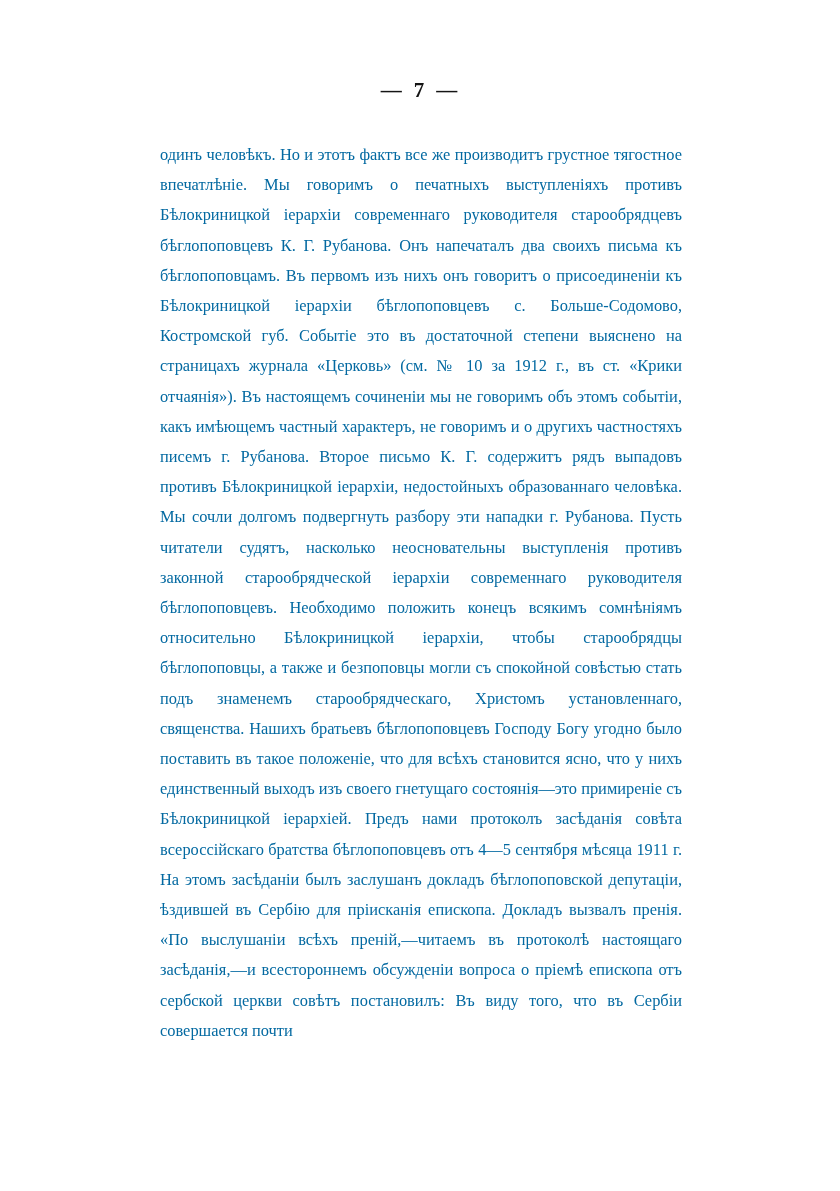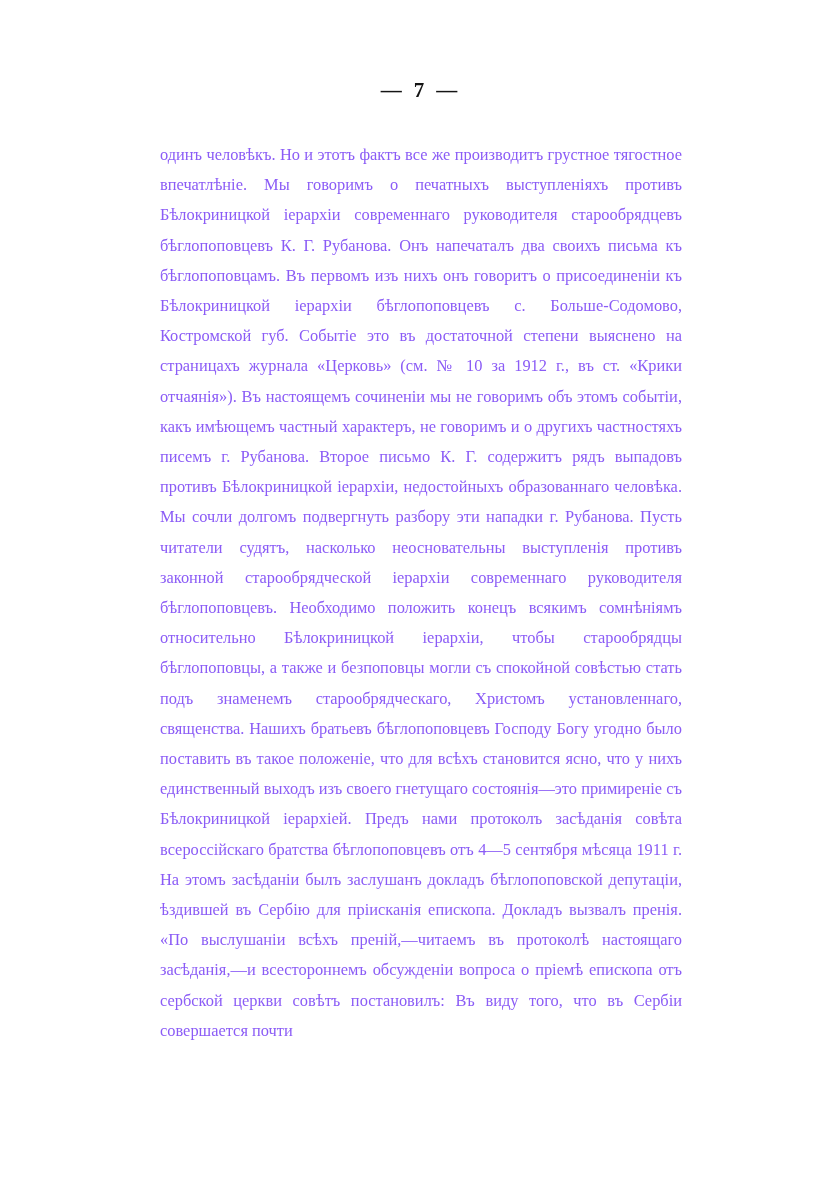--- a/index.html
+++ b/index.html
@@ -34,21 +34,21 @@
   .body-text {
     position: absolute;
     top: 140px;
     left: 160px;
     width: 522px;
     text-align: justify;
     text-justify: inter-word;
     font-family: "Liberation Serif", serif;
     font-size: 16.4px;
     line-height: 30.2px;
-    color: #8b5cf6;
+    color: #0369a1;
     -webkit-font-smoothing: none;
   }
   .body-text p {
     margin: 0;
     text-indent: 0;
   }
 </style>
 </head>
 <body>
 

